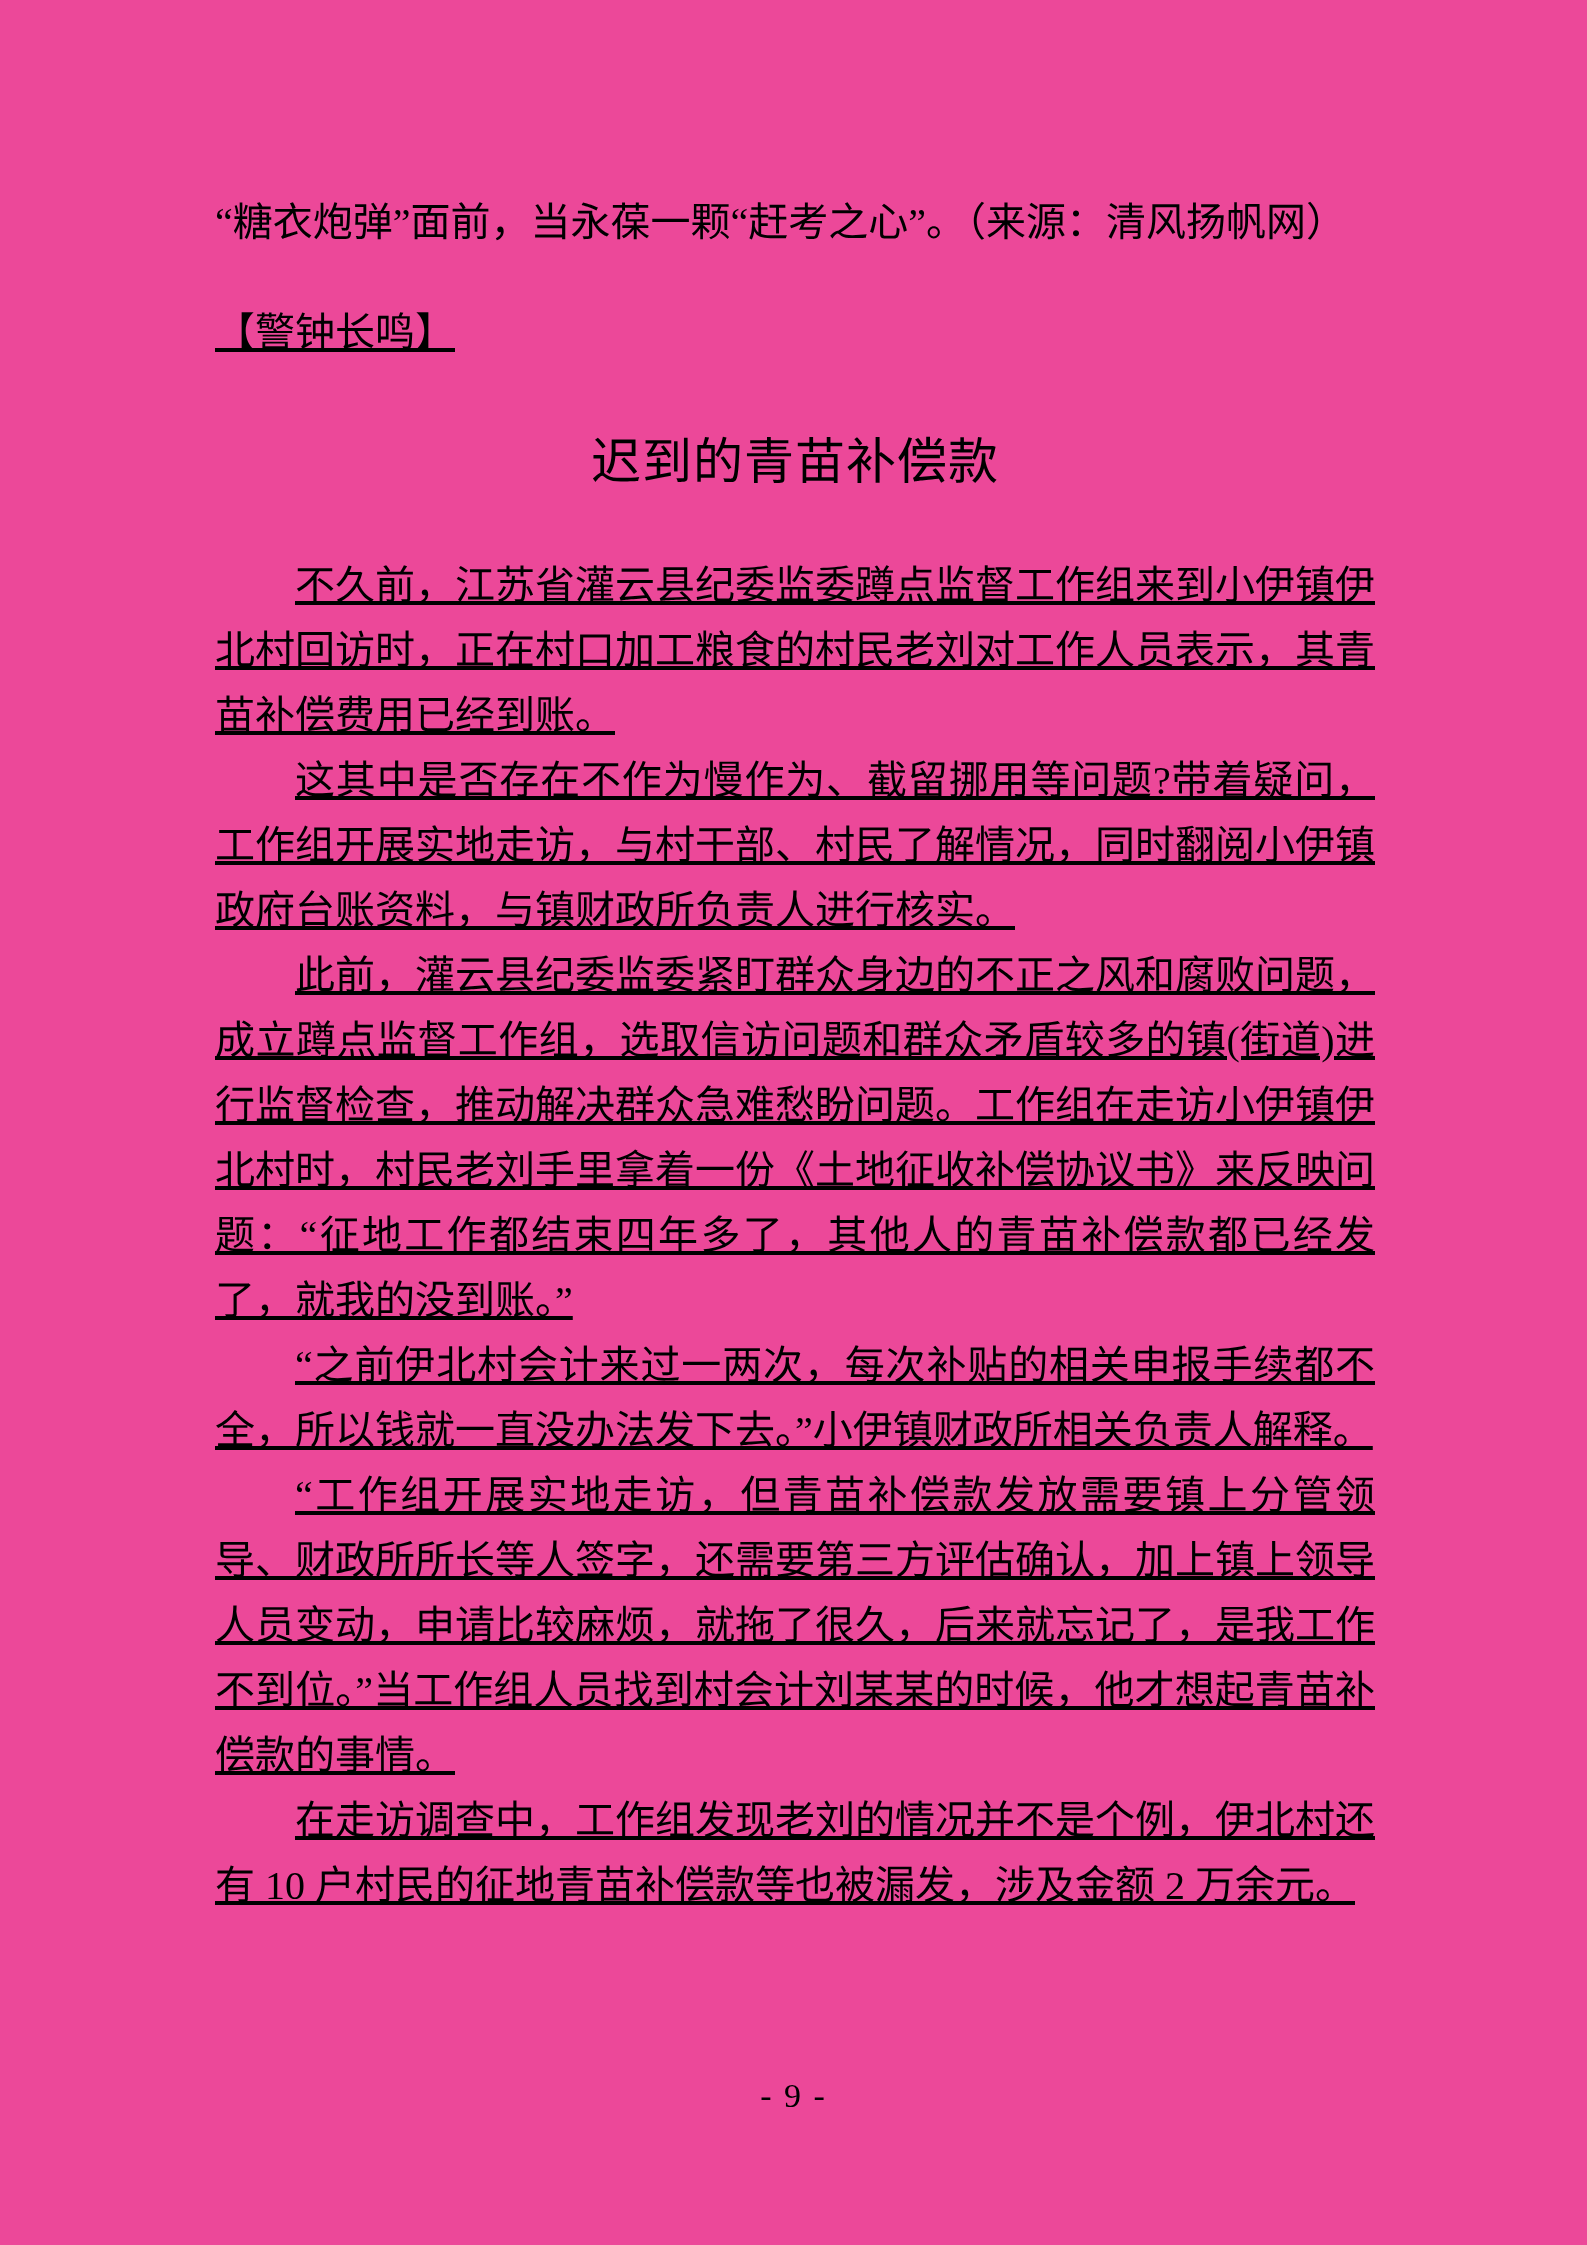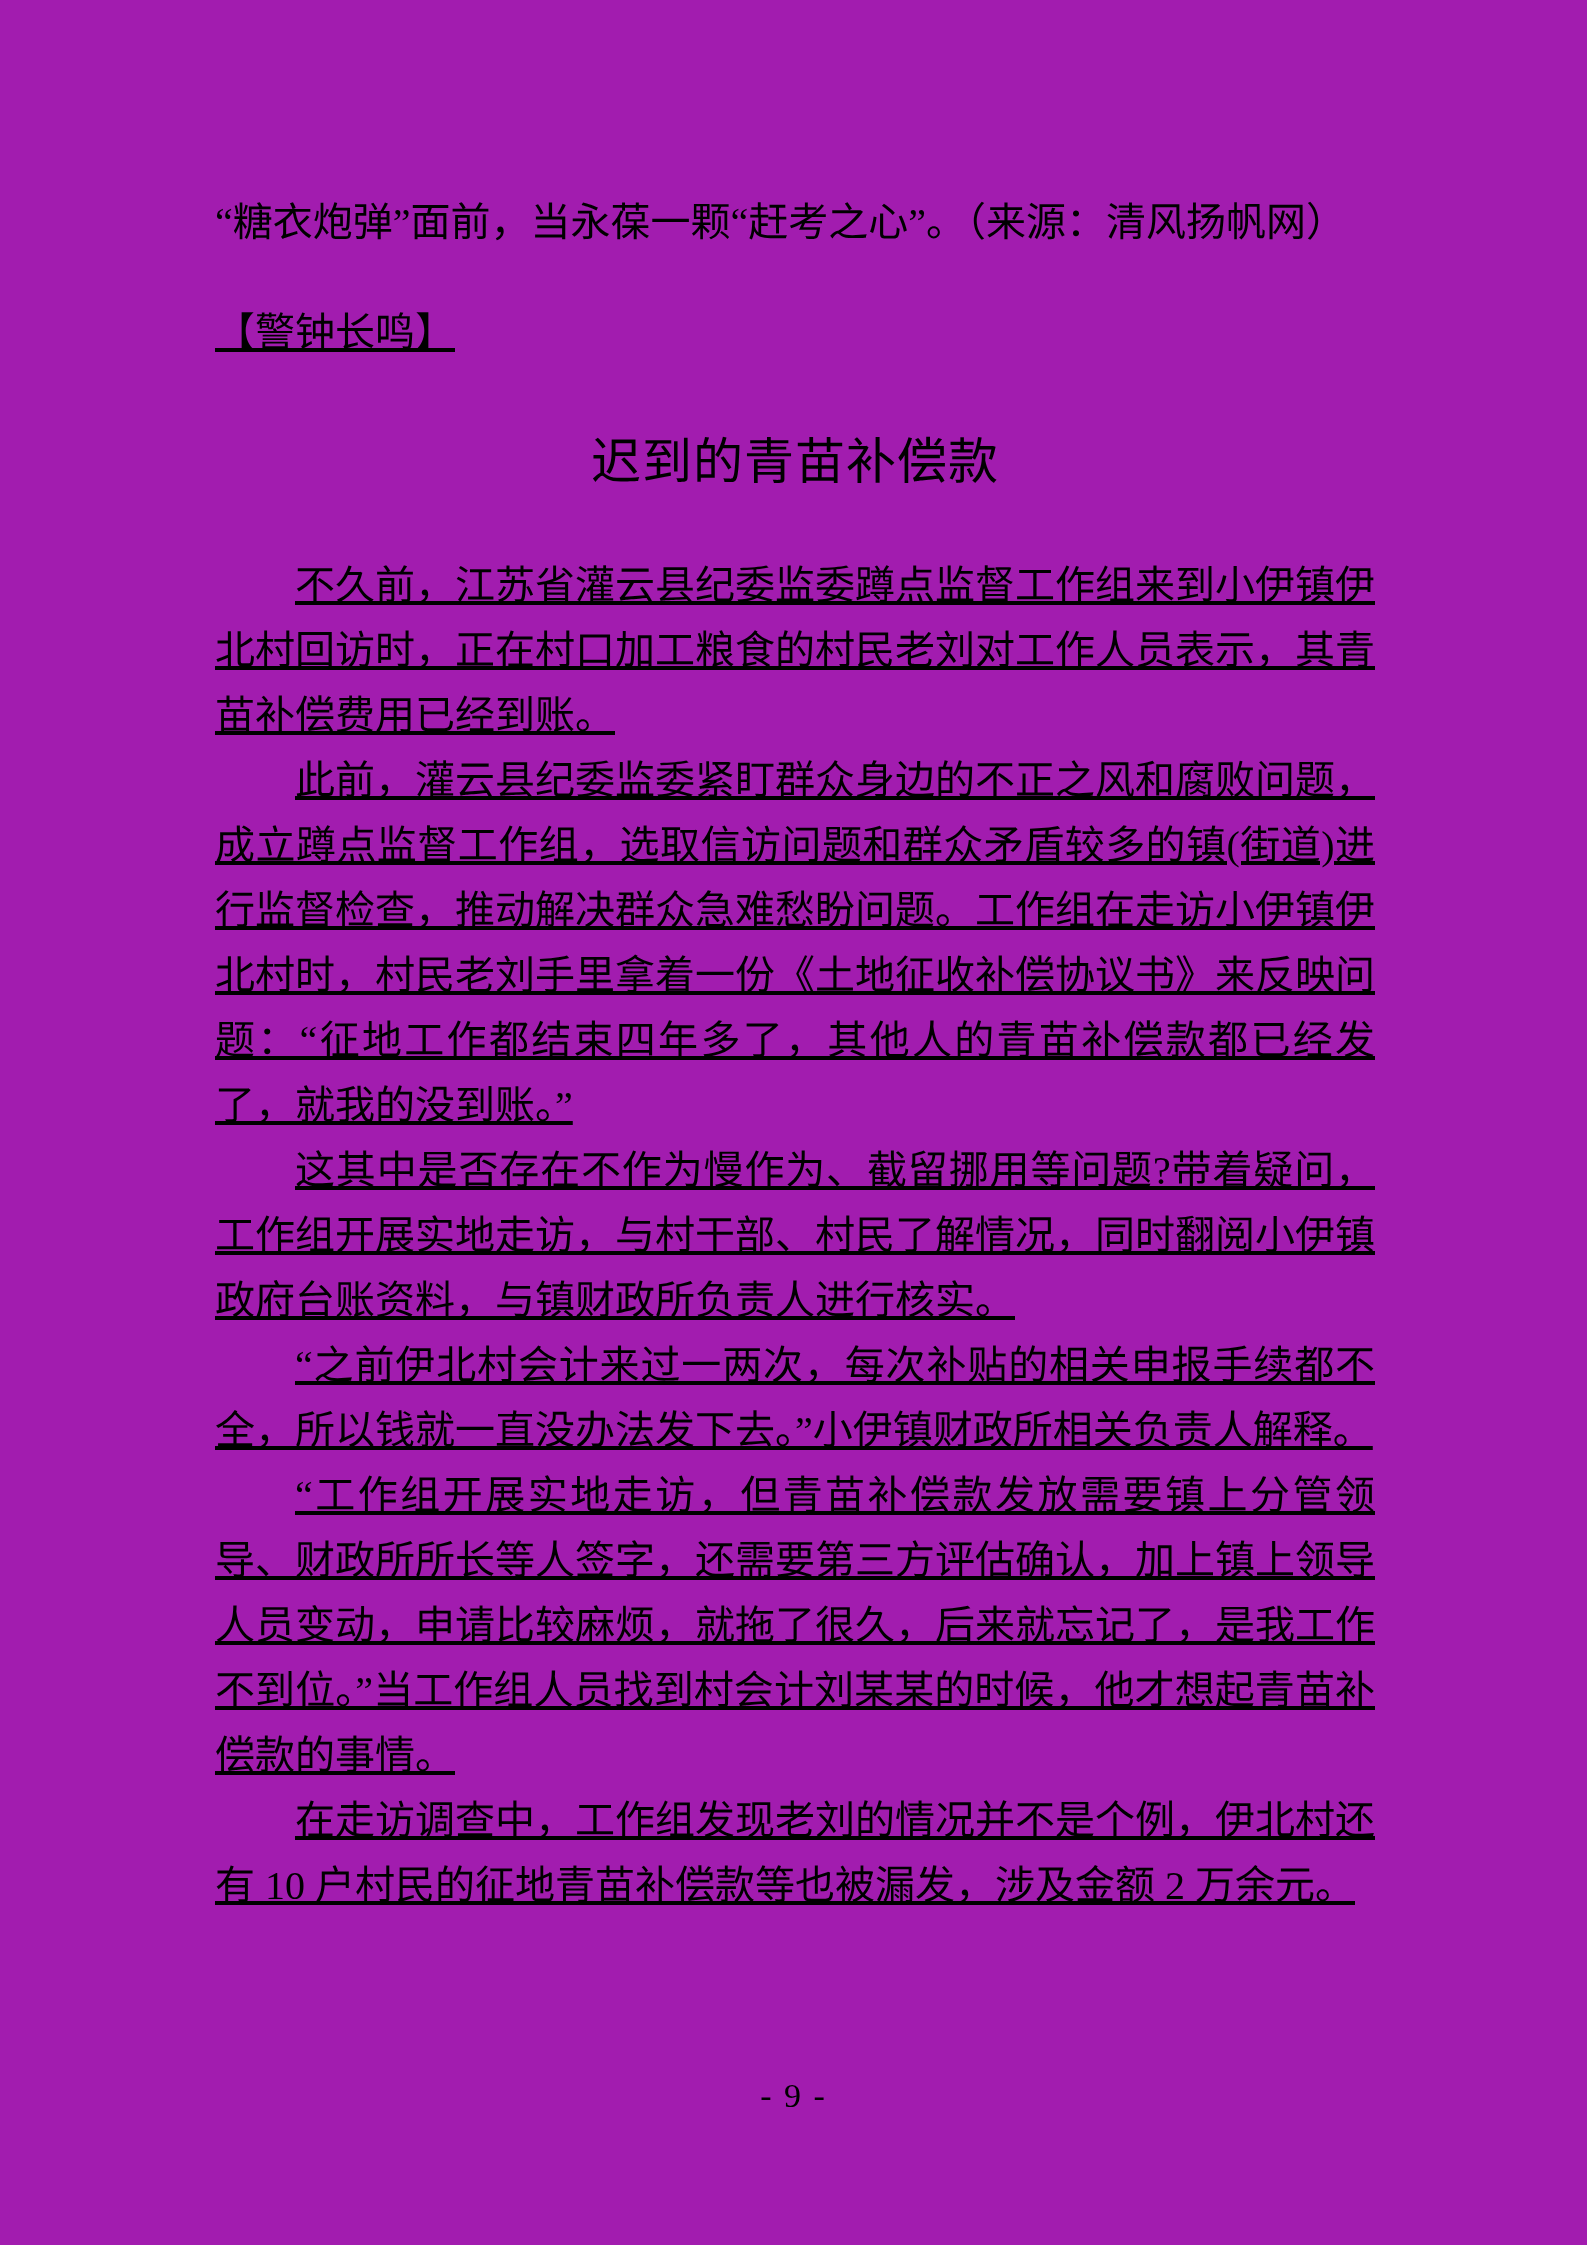--- a/index.html
+++ b/index.html
@@ -5,21 +5,21 @@
   html, body {
     margin: 0;
     padding: 0;
     background: #888;
   }
   .page {
     position: relative;
     width: 1587px;
     height: 2245px;
     margin: 0 auto;
-    background: #a21caf;
+    background: #ec4899;
     color: #000000;
     font-family: "Liberation Serif", "DejaVu Serif", serif;
     overflow: hidden;
   }
   .content {
     position: absolute;
     left: 215px;
     top: 190px;
     width: 1160px;
   }
@@ -72,22 +72,22 @@
   <div class="content">
 
     <p class="para">“糖衣炮弹”面前，当永葆一颗“赶考之心”。（来源：清风扬帆网）</p>
 
     <p class="section-marker">【警钟长鸣】</p>
 
     <h1 class="article-title">迟到的青苗补偿款</h1>
 
     <div class="body-block">
       <p class="para indented">不久前，江苏省灌云县纪委监委蹲点监督工作组来到小伊镇伊北村回访时，正在村口加工粮食的村民老刘对工作人员表示，其青苗补偿费用已经到账。</p>
+      <p class="para indented">这其中是否存在不作为慢作为、截留挪用等问题?带着疑问，工作组开展实地走访，与村干部、村民了解情况，同时翻阅小伊镇政府台账资料，与镇财政所负责人进行核实。</p>
       <p class="para indented">此前，灌云县纪委监委紧盯群众身边的不正之风和腐败问题，成立蹲点监督工作组，选取信访问题和群众矛盾较多的镇(街道)进行监督检查，推动解决群众急难愁盼问题。工作组在走访小伊镇伊北村时，村民老刘手里拿着一份《土地征收补偿协议书》来反映问题：“征地工作都结束四年多了，其他人的青苗补偿款都已经发了，就我的没到账。”</p>
-      <p class="para indented">这其中是否存在不作为慢作为、截留挪用等问题?带着疑问，工作组开展实地走访，与村干部、村民了解情况，同时翻阅小伊镇政府台账资料，与镇财政所负责人进行核实。</p>
       <p class="para indented">“之前伊北村会计来过一两次，每次补贴的相关申报手续都不全，所以钱就一直没办法发下去。”小伊镇财政所相关负责人解释。</p>
       <p class="para indented">“工作组开展实地走访，但青苗补偿款发放需要镇上分管领导、财政所所长等人签字，还需要第三方评估确认，加上镇上领导人员变动，申请比较麻烦，就拖了很久，后来就忘记了，是我工作不到位。”当工作组人员找到村会计刘某某的时候，他才想起青苗补偿款的事情。</p>
       <p class="para indented">在走访调查中，工作组发现老刘的情况并不是个例，伊北村还有 10 户村民的征地青苗补偿款等也被漏发，涉及金额 2 万余元。</p>
     </div>
 
   </div>
 
   <div class="page-number">- 9 -</div>
 </div>
 

